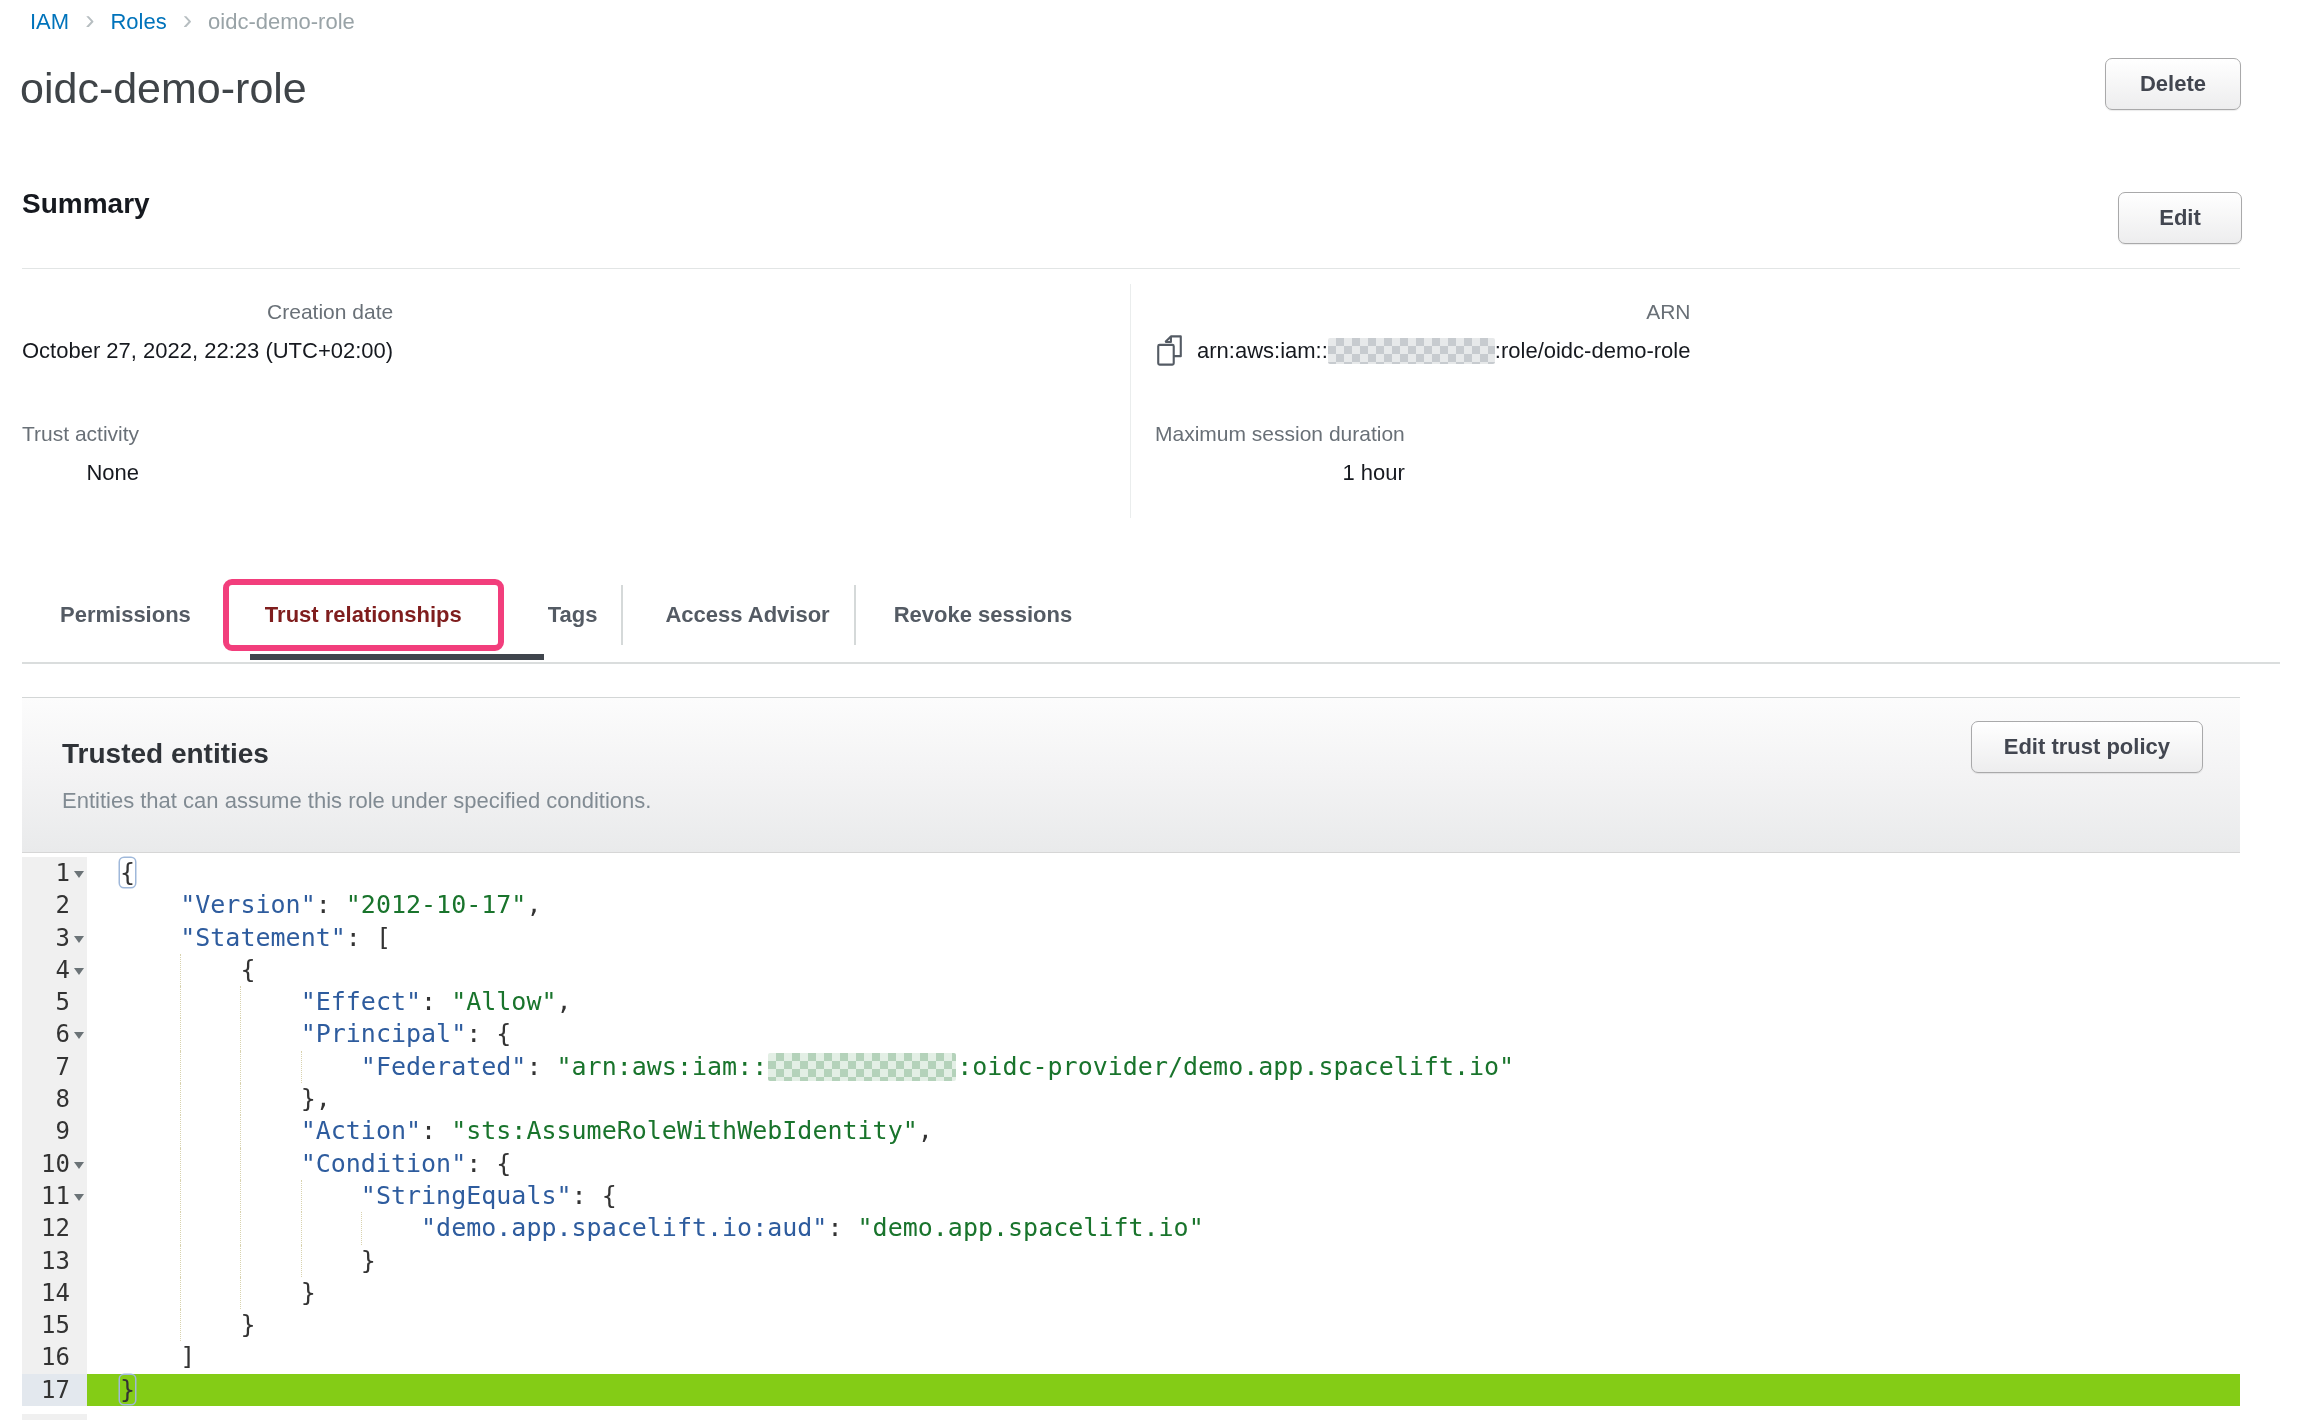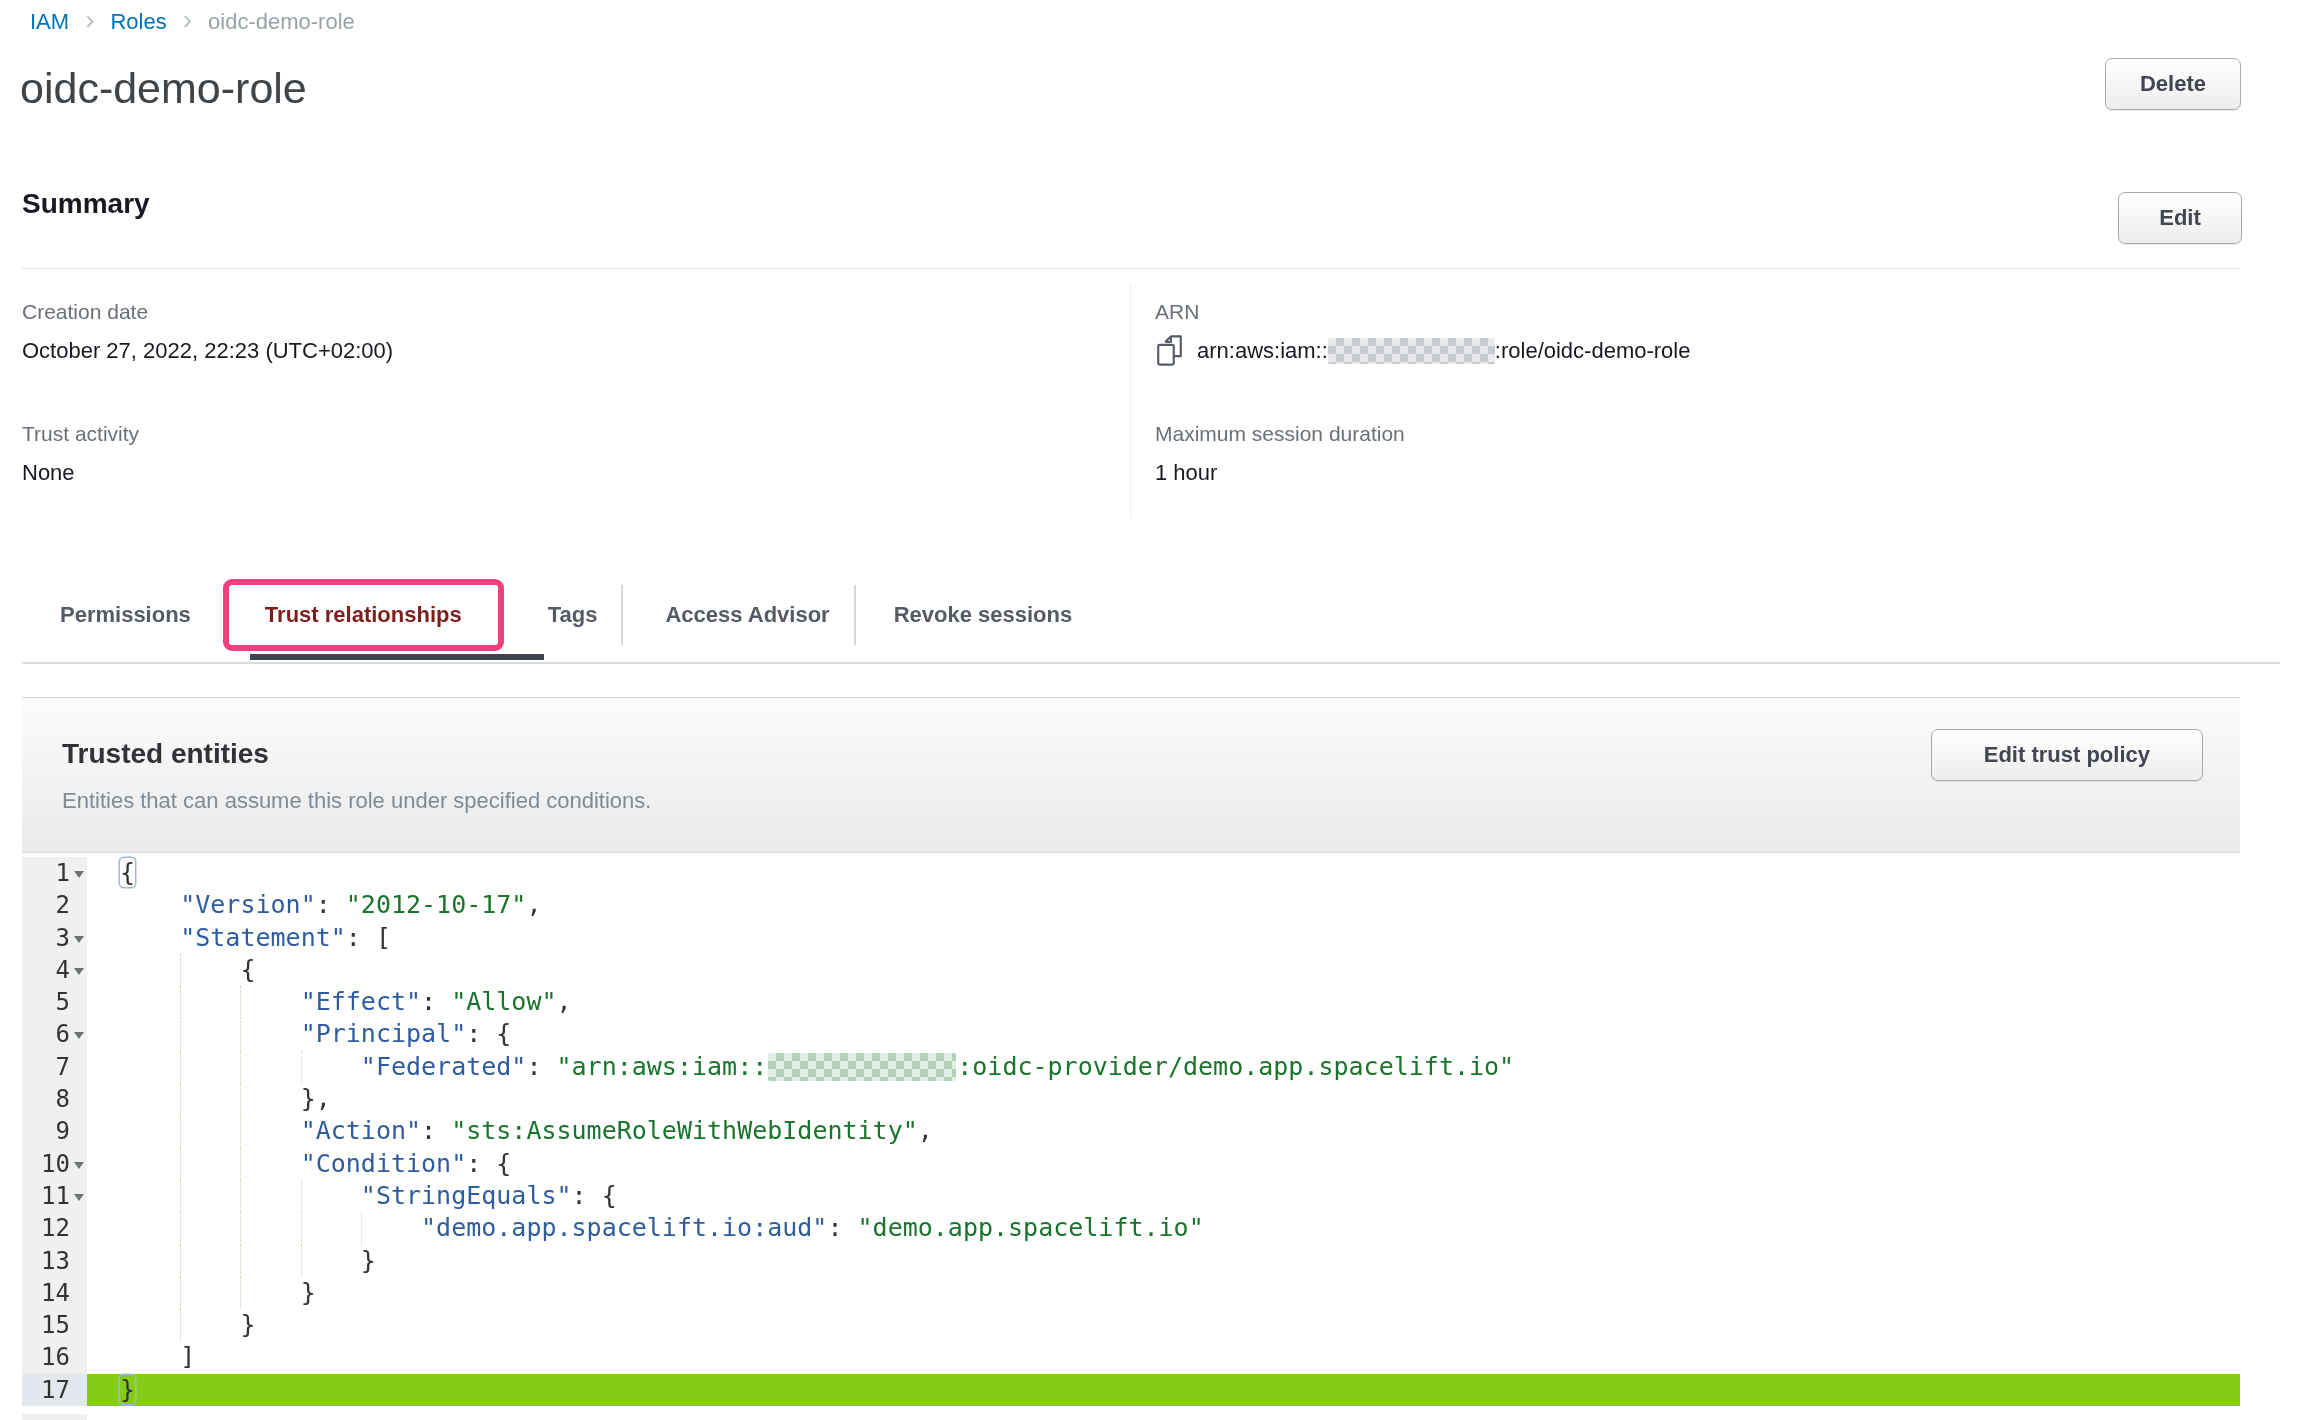--- a/index.html
+++ b/index.html
@@ -27,21 +27,21 @@
   .delete-btn { position:absolute; right:61px; top:58px; }
   .page-title { position:absolute; left:20px; top:64px; font-size:43px; font-weight:400; color:#3f4448; }
 
   
   .summary-heading { position:absolute; left:22px; top:188px; font-size:28px; font-weight:bold; color:#16191f; }
   .summary-edit-btn { position:absolute; right:60px; top:192px; min-width:124px; }
   .divider-h { position:absolute; left:22px; width:2218px; height:1px; background:#e2e5e5; }
   .div-summary { top:268px; }
   .divider-v { position:absolute; left:1130px; top:284px; width:1px; height:234px; background:#eaeded; }
 
-  .field { position:absolute; }
+  .field { position:absolute;text-align:right; }
   .field .flabel { font-size:21px; color:#697077; }
   .field .fvalue { font-size:22px; color:#16191f; margin-top:14px; }
   .f-creation { left:22px; top:300px; }
   .f-arn      { left:1155px; top:300px; }
   .f-last     { left:22px; top:422px; }
   .f-max      { left:1155px; top:422px; }
   .arn-row { display:flex; align-items:center; gap:13px; margin-top:11px; }
   .arn-text { font-size:22px; color:#16191f; display:flex; align-items:center; }
   .copy-icon { cursor:pointer; flex:0 0 auto; display:inline-flex; }
 
@@ -68,21 +68,21 @@
 
   
   .panel { position:absolute; left:22px; top:697px; width:2218px; height:723px; border-top:1px solid #d3d6d6; }
   .panel-header {
     position:relative; height:155px;
     background:linear-gradient(#fcfcfc 0%, #f4f4f5 45%, #e9eaeb 100%);
     border-bottom:1px solid #d6d6d6;
   }
   .panel-title { position:absolute; left:40px; top:40px; font-size:28px; font-weight:bold; color:#2f3338; }
   .panel-sub { position:absolute; left:40px; top:90px; font-size:22px; color:#818b93; }
-  .edit-trust-btn { position:absolute; right:37px; top:31px; padding:0 52px; }
+  .edit-trust-btn { position:absolute; right:37px; top:23px; padding:0 32px; }
 
   
   .editor {
     position:absolute; left:0; top:156px; right:0; bottom:0; background:#fff; overflow:hidden;
     font-family:"DejaVu Sans Mono", monospace; font-size:25px; cursor:text; padding-top:3px;
   }
   .ed-row { display:flex; height:32.3px; line-height:32.3px; }
   .gut { flex:0 0 65px; background:#f0f0f0; display:flex; justify-content:flex-end; align-items:center; }
   .num { width:48px; text-align:right; font-size:24px; color:#333; }
   .fold { width:17px; height:100%; position:relative; cursor:default; }

